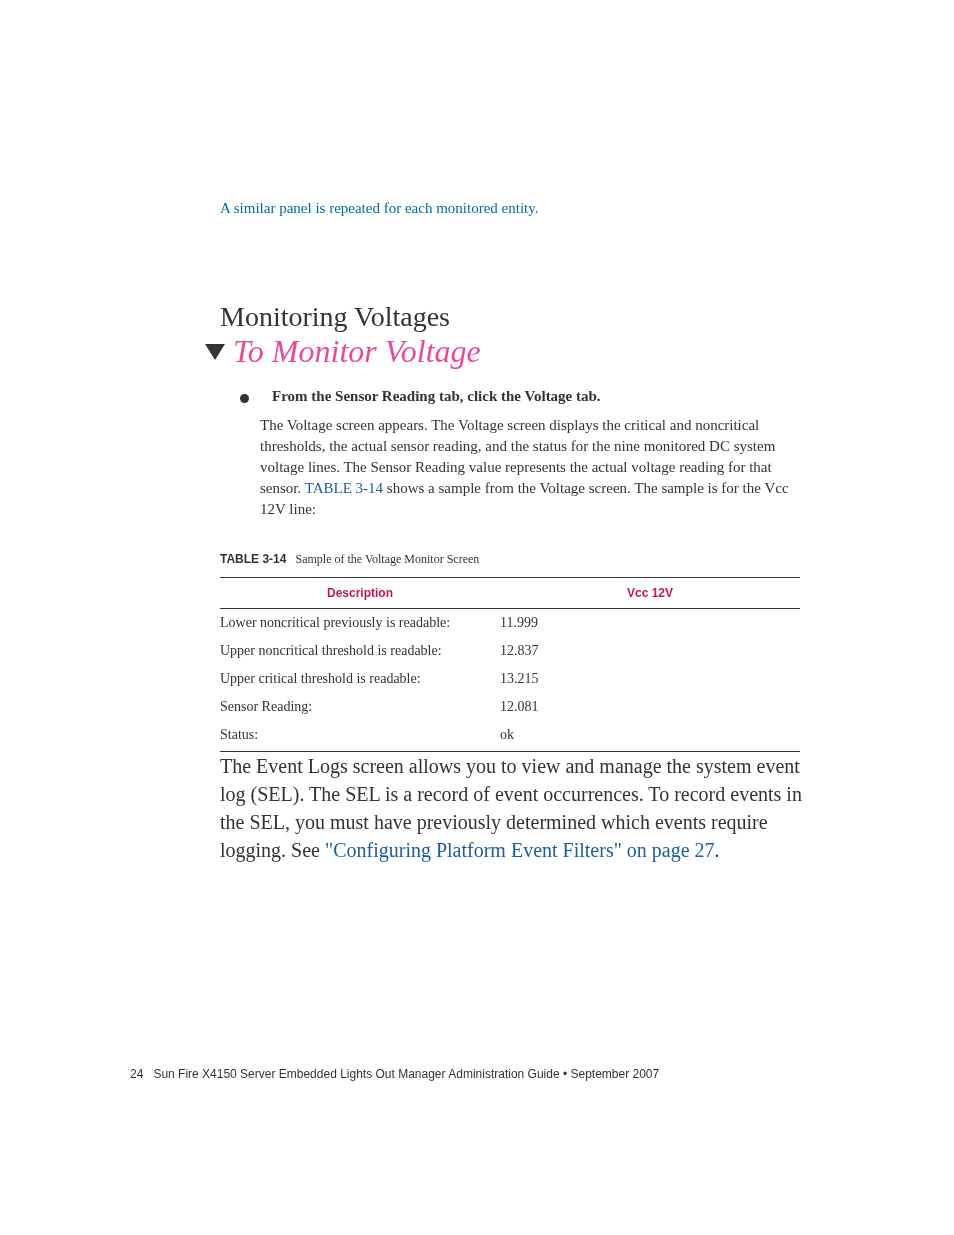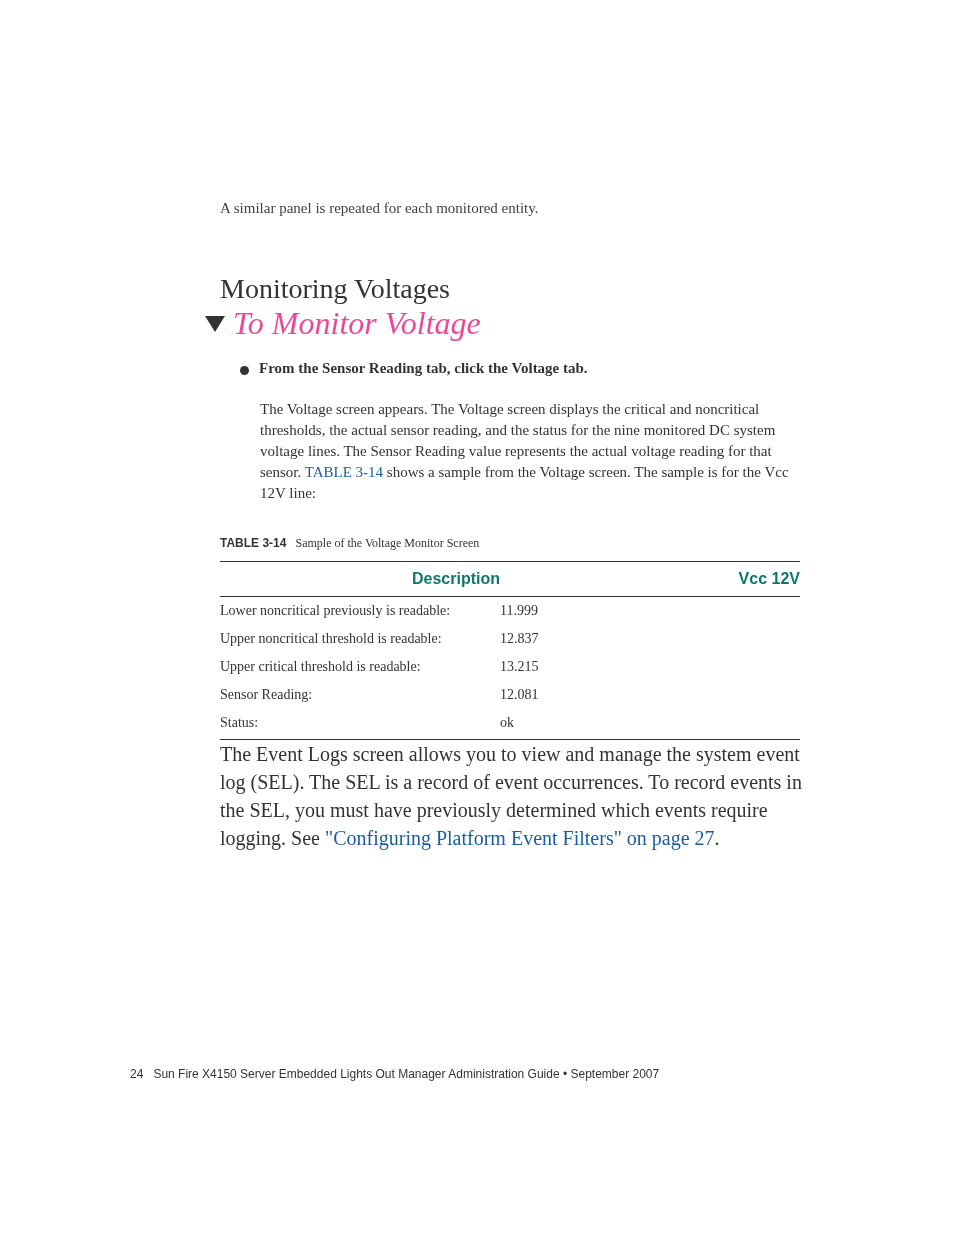--- a/index.html
+++ b/index.html
@@ -14,22 +14,22 @@
       height: 1235px;
       position: relative;
       color: #333;
     }
     .page {
       padding: 200px 150px 60px 130px;
     }
     .intro-text {
       font-size: 15px;
       margin-left: 90px;
-      margin-bottom: 56px;
-      color: #404040;
+      margin-bottom: 84px;
+      color: #0369a1;
     }
     .h1-section {
       font-size: 28px;
       font-weight: normal;
       margin-left: 90px;
       color: #333;
     }
     .h2-row {
       display: flex;
       align-items: center;
@@ -47,21 +47,22 @@
     .h2-title {
       font-size: 32px;
       font-weight: normal;
       color: #ec4899;
       font-style: italic;
     }
     .bullet-row {
       display: flex;
       align-items: flex-start;
       margin-left: 110px;
-      margin-bottom: 22px;
+      margin-bottom: 10px;
+      gap: 13px;
     }
     .bullet-icon {
       width: 9px;
       height: 9px;
       border-radius: 50%;
       background: #333;
       margin-top: 6px;
       margin-right: 10px;
       flex-shrink: 0;
     }
@@ -97,28 +98,28 @@
       font-weight: bold;
       font-family: Arial, sans-serif;
     }
     .data-table {
       margin-left: 90px;
       width: 580px;
       border-collapse: collapse;
       font-size: 14px;
     }
     .data-table thead th {
-      text-align: right;
+      text-align: center;
       font-family: Arial, sans-serif;
       font-weight: bold;
-      font-size: 16px;
+      font-size: 12px;
       padding: 8px 0;
       border-top: 1.5px solid #333;
       border-bottom: 1px solid #333;
-      color: #0f766e;
+      color: #be185d;
     }
     .data-table thead th:first-child {
       width: 280px;
     }
     .data-table tbody td {
       padding: 6px 0;
       color: #333;
     }
     .data-table tbody tr:last-child td {
       border-bottom: 1.5px solid #333;

